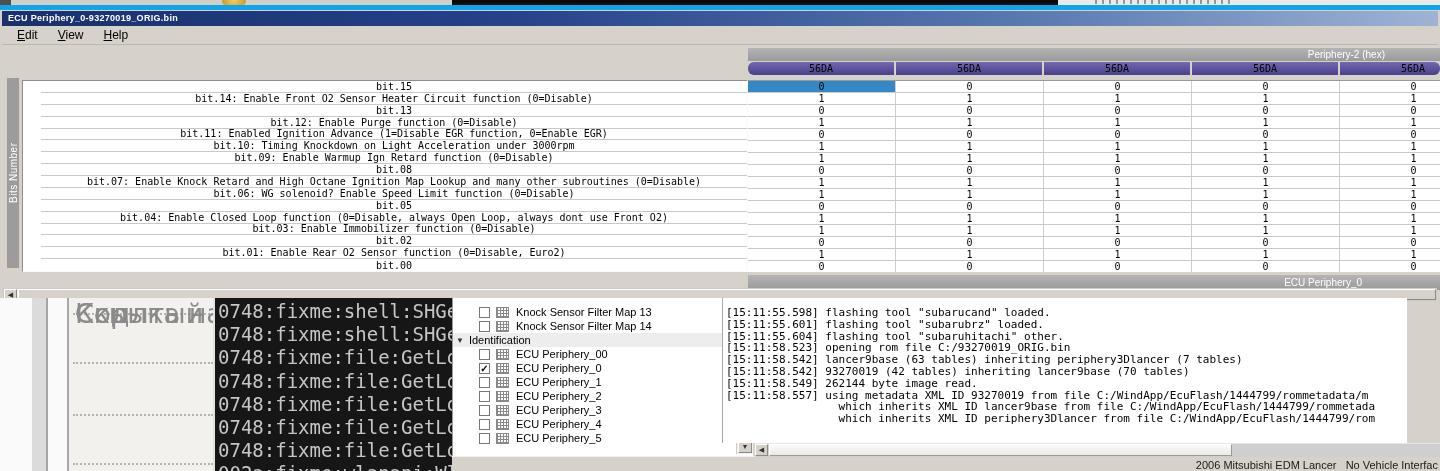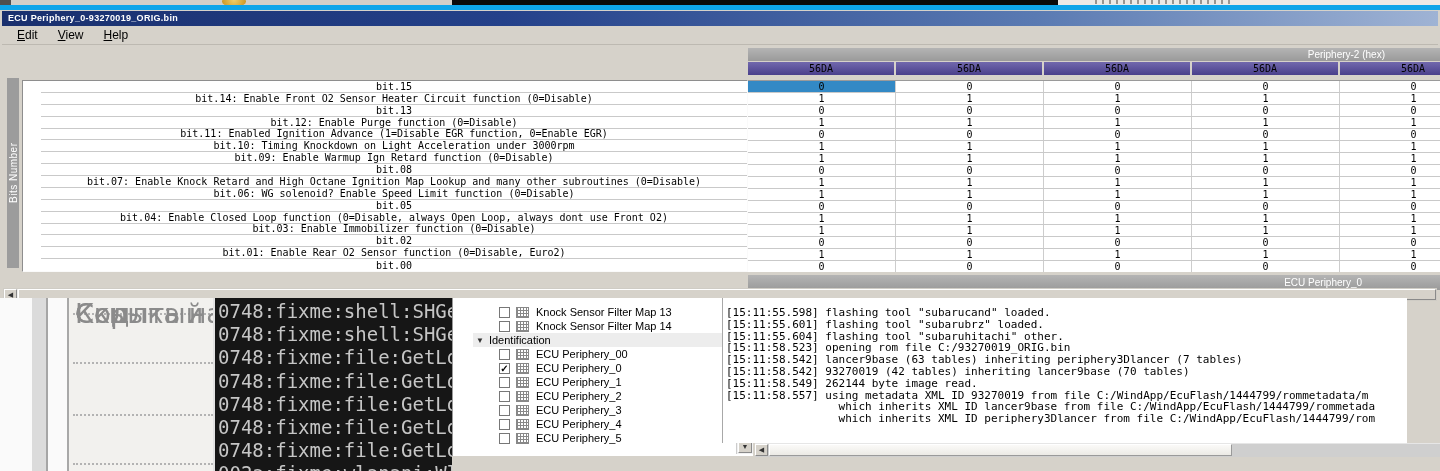--- a/index.html
+++ b/index.html
@@ -34,21 +34,21 @@
   .bit-table{position:absolute;left:22px;top:70px;width:726px;height:192px;background:#fff;
              border:1px solid #8e8e8e;border-right-color:#fafafa;border-bottom-color:#fafafa;
              display:grid;grid-template-rows:repeat(16,1fr);padding-left:18px;}
   .bit-row{border-bottom:1px solid #c9c9c9;display:flex;align-items:center;justify-content:center;
            font-family:"DejaVu Sans Mono",monospace;font-size:10px;color:#000;white-space:nowrap;overflow:hidden;}
   .bit-row:last-child{border-bottom:none;}
 
   .hex-titlebar{position:absolute;left:748px;right:0;top:38px;height:13px;
                 background:linear-gradient(180deg,#b4b4b4,#9a9a9a);color:#fff;font-size:10px;
                 line-height:13px;text-align:right;padding-right:55px;}
-  .col-headers{position:absolute;left:748px;right:0;top:52px;height:13px;display:flex;overflow:hidden;}
+  .col-headers{position:absolute;left:748px;right:0;top:52px;height:13px;display:flex;overflow:hidden;border-radius:6px;}
   .col-header{width:146px;margin-right:2px;flex:none;
               background:linear-gradient(180deg,rgba(255,255,255,.18),rgba(0,0,0,.10)),var(--header_purple);
               color:#000;font-family:"DejaVu Sans Mono",monospace;font-size:10px;line-height:13px;text-align:center;}
   .grid{position:absolute;left:748px;right:0;top:70px;height:192px;background:#fff;overflow:hidden;
         border-top:1px solid #9a9a9a;display:grid;grid-template-rows:repeat(16,1fr);}
   .grid-row{border-bottom:1px solid #c9c9c9;display:flex;}
   .grid-row:last-child{border-bottom:none;}
   .grid-cell{width:148px;flex:none;border-right:1px solid #cdcdcd;display:flex;align-items:center;justify-content:center;
              font-family:"DejaVu Sans Mono",monospace;font-size:10px;color:#000;}
   .grid-cell.selected{background:var(--selection);}
@@ -77,21 +77,21 @@
 
   
   .terminal{position:absolute;left:213px;top:298px;width:239px;height:173px;background:#161616;
             border-left:2px solid #e3e3e3;overflow:hidden;padding:2px 0 0 3px;}
   .term-line{font-family:"DejaVu Sans Mono",monospace;font-size:19px;line-height:23.2px;color:#c6c6c6;white-space:nowrap;}
 
   
   .tree-panel{position:absolute;left:452px;top:298px;width:301px;height:158px;background:#fff;
               border-left:1px solid #9a9a9a;overflow:hidden;}
   .tree-rows{padding-top:7px;}
-  .tree-item,.tree-group{height:14px;display:flex;align-items:center;font-size:11px;color:#000;white-space:nowrap;margin-left:20px;}
+  .tree-item,.tree-group{height:14px;display:flex;align-items:center;font-size:11px;color:#000;white-space:nowrap;}
   .tree-item{padding-left:26px;}
   .tree-group{padding-left:3px;background:#ededed;}
   .tree-arrow{font-size:8px;color:#333;margin-right:5px;}
   .tree-check{width:11px;height:11px;background:#fff;border:1px solid #777;margin-right:6px;flex:none;
               font-size:10px;line-height:9px;text-align:center;font-weight:bold;color:#000;}
   .tree-icon{width:13px;height:11px;margin-right:7px;flex:none;border:1px solid #888;
              background:repeating-linear-gradient(90deg,#888 0 1px,transparent 1px 3px),
                         repeating-linear-gradient(0deg,#888 0 1px,transparent 1px 3px),#fff;}
   .tree-scroll{position:absolute;right:0;top:0;bottom:2px;width:17px;background:#f1f1f1;border-left:1px solid #ccc;}
   .tree-scroll-btn{position:absolute;left:1px;right:1px;bottom:1px;height:14px;background:#d6d2ca;
@@ -390,14 +390,17 @@
       <div class="log-line">                 which inherits XML ID lancer9base from file C:/WindApp/EcuFlash/1444799/rommetada</div>
       <div class="log-line">                 which inherits XML ID periphery3Dlancer from file C:/WindApp/EcuFlash/1444799/rom</div>
     </div>
   <div class="log-scrollbar">
     <div class="scroll-btn">
       <span>◀</span>
     </div>
     <div class="thumb"></div>
   </div>
 
+  <div class="status-bar">
+    <div class="status-text"><span>2006 Mitsubishi EDM Lancer</span><span>   </span><span>No Vehicle Interfac</span></div>
+  </div>
 
 </div>
 
 </body></html>

